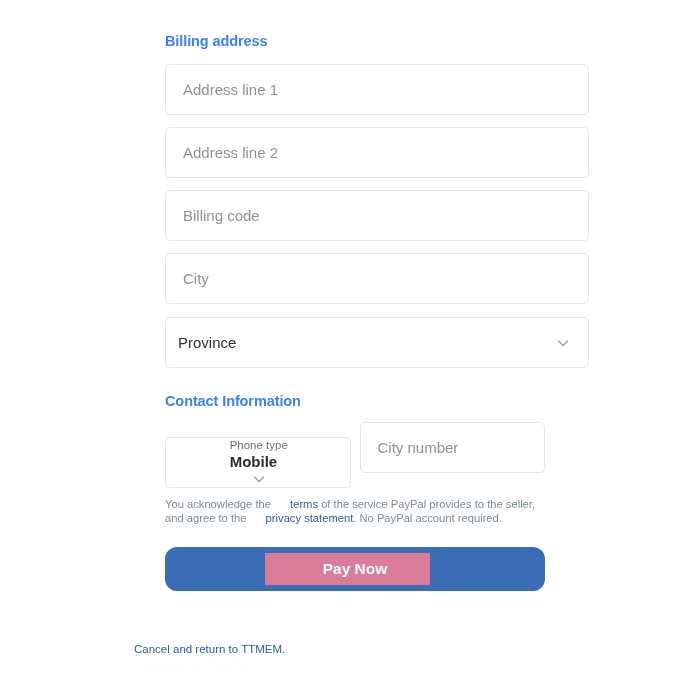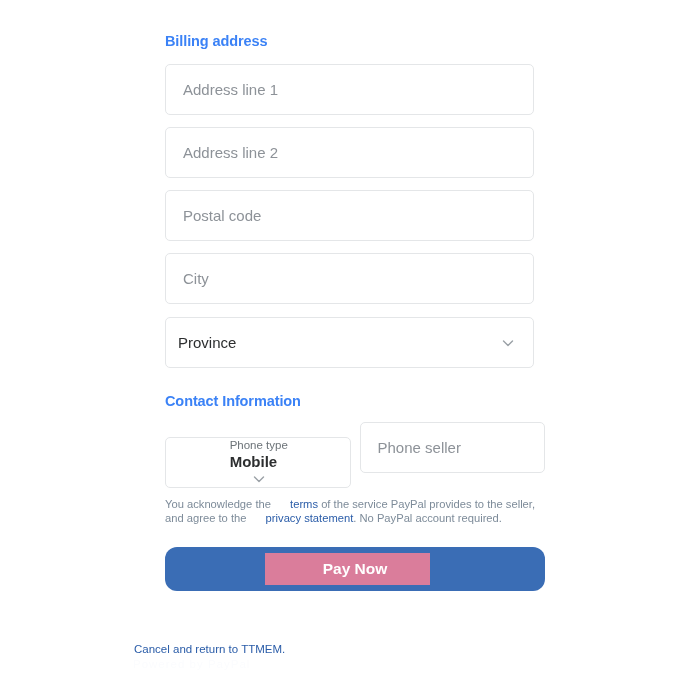--- a/index.html
+++ b/index.html
@@ -29,21 +29,21 @@
     font-weight: bold;
     color: #3b82f6;
     letter-spacing: -0.1px;
   }
   #billing-title { margin-top: 33px; }
   #contact-title { margin-top: 25px; }
 
   
   .field {
     box-sizing: border-box;
-    width: 369px;
+    width: 424px;
     height: 51px;
     border: 1px solid #e4e6e8;
     border-radius: 5px;
     background: #ffffff;
     margin-top: 12px;
     position: relative;
     display: flex;
     align-items: center;
     padding: 0 17px;
   }
@@ -201,21 +201,21 @@
 
   <div class="field" id="address-line-1">
     <span class="placeholder">Address line 1</span>
   </div>
 
   <div class="field" id="address-line-2">
     <span class="placeholder">Address line 2</span>
   </div>
 
   <div class="field" id="postal-code">
-    <span class="placeholder">Postal code</span>
+    <span class="placeholder">Billing code</span>
   </div>
 
   <div class="field" id="city">
     <span class="placeholder">City</span>
   </div>
 
   <div class="field select-field" id="province-field">
     <span class="select-value" id="province-value">Province</span>
     <span class="chevron-down-icon">
       <svg viewBox="0 0 16 16" width="16" height="16" fill="none" stroke="currentColor" stroke-width="1.4" stroke-linecap="round" stroke-linejoin="round">
@@ -234,21 +234,21 @@
         <span class="select-value">Mobile</span>
       </span>
       <span class="chevron-down-icon">
         <svg viewBox="0 0 16 16" width="16" height="16" fill="none" stroke="currentColor" stroke-width="1.4" stroke-linecap="round" stroke-linejoin="round">
           <polyline points="3.5,6 8,10.5 12.5,6"></polyline>
         </svg>
       </span>
     </div>
 
     <div class="field" id="phone-number-field">
-      <span class="placeholder">Phone seller</span>
+      <span class="placeholder">City number</span>
     </div>
   </div>
 
 
   <div class="legal">
     <span>You acknowledge the </span><a href="#">terms</a><span> of the service PayPal provides to the seller, and agree to the </span><a href="#">privacy statement</a><span>. No PayPal account required.</span>
   </div>
 
   <button class="pay-button">
     <span class="pay-highlight"></span>

